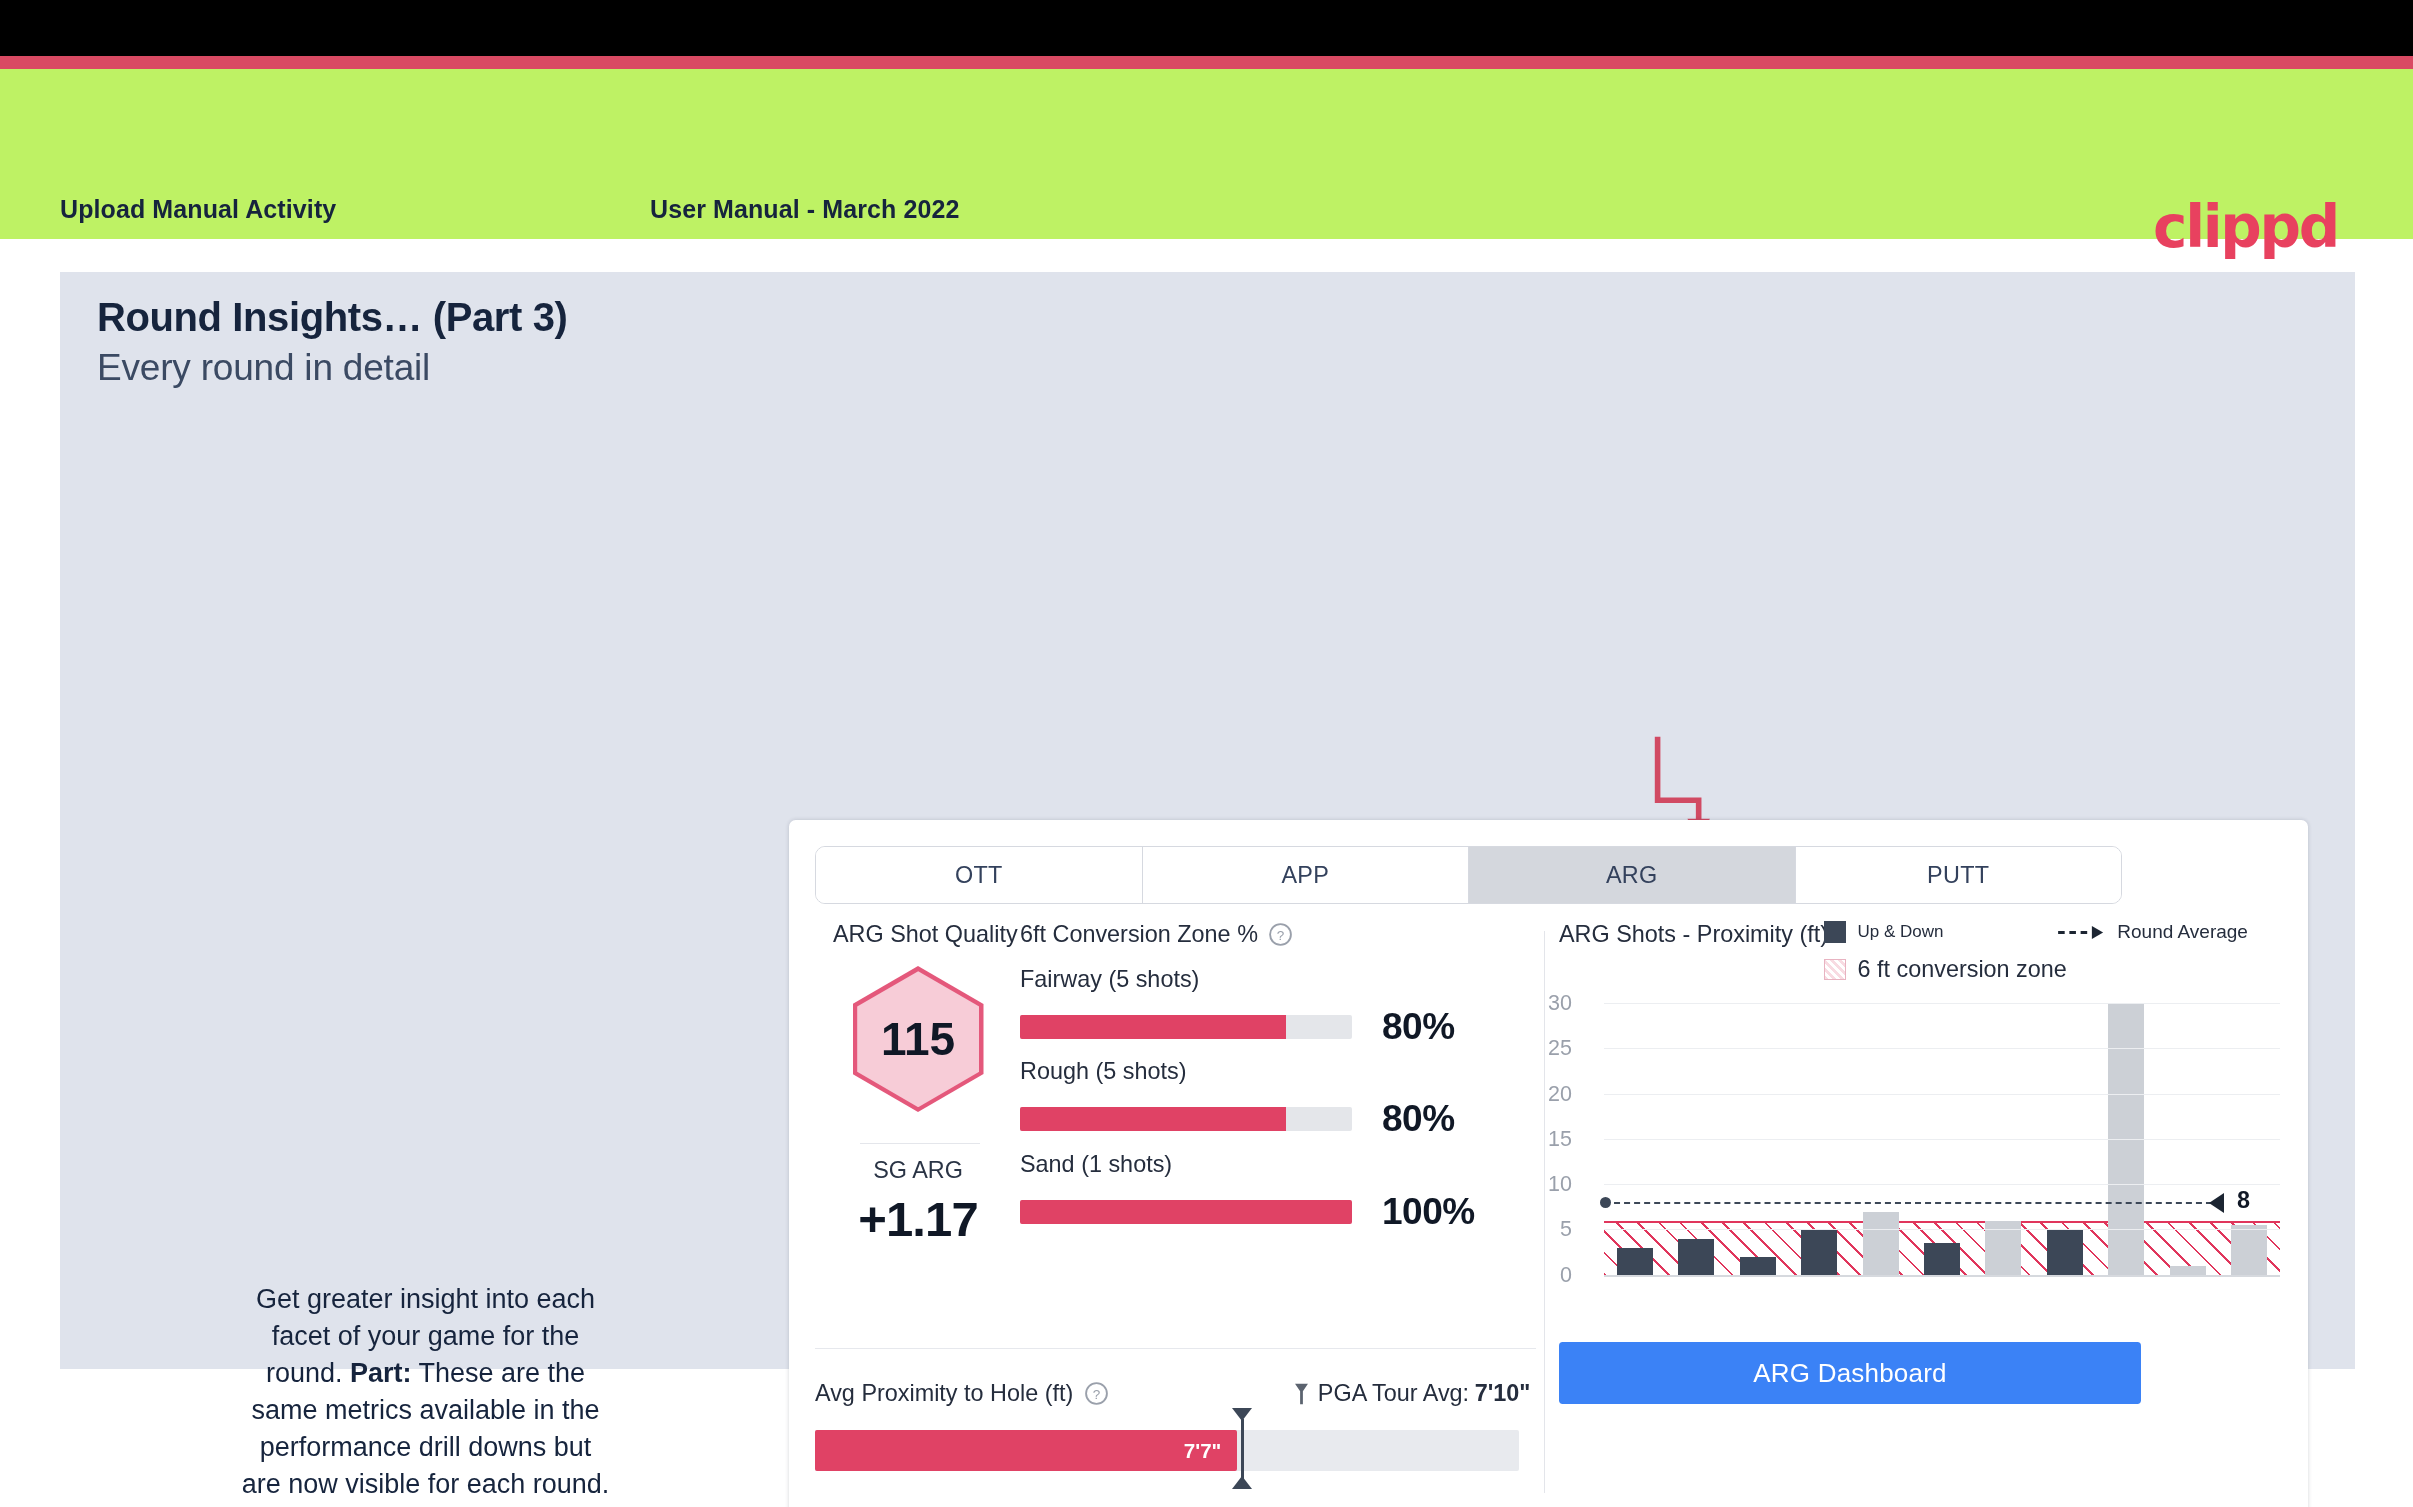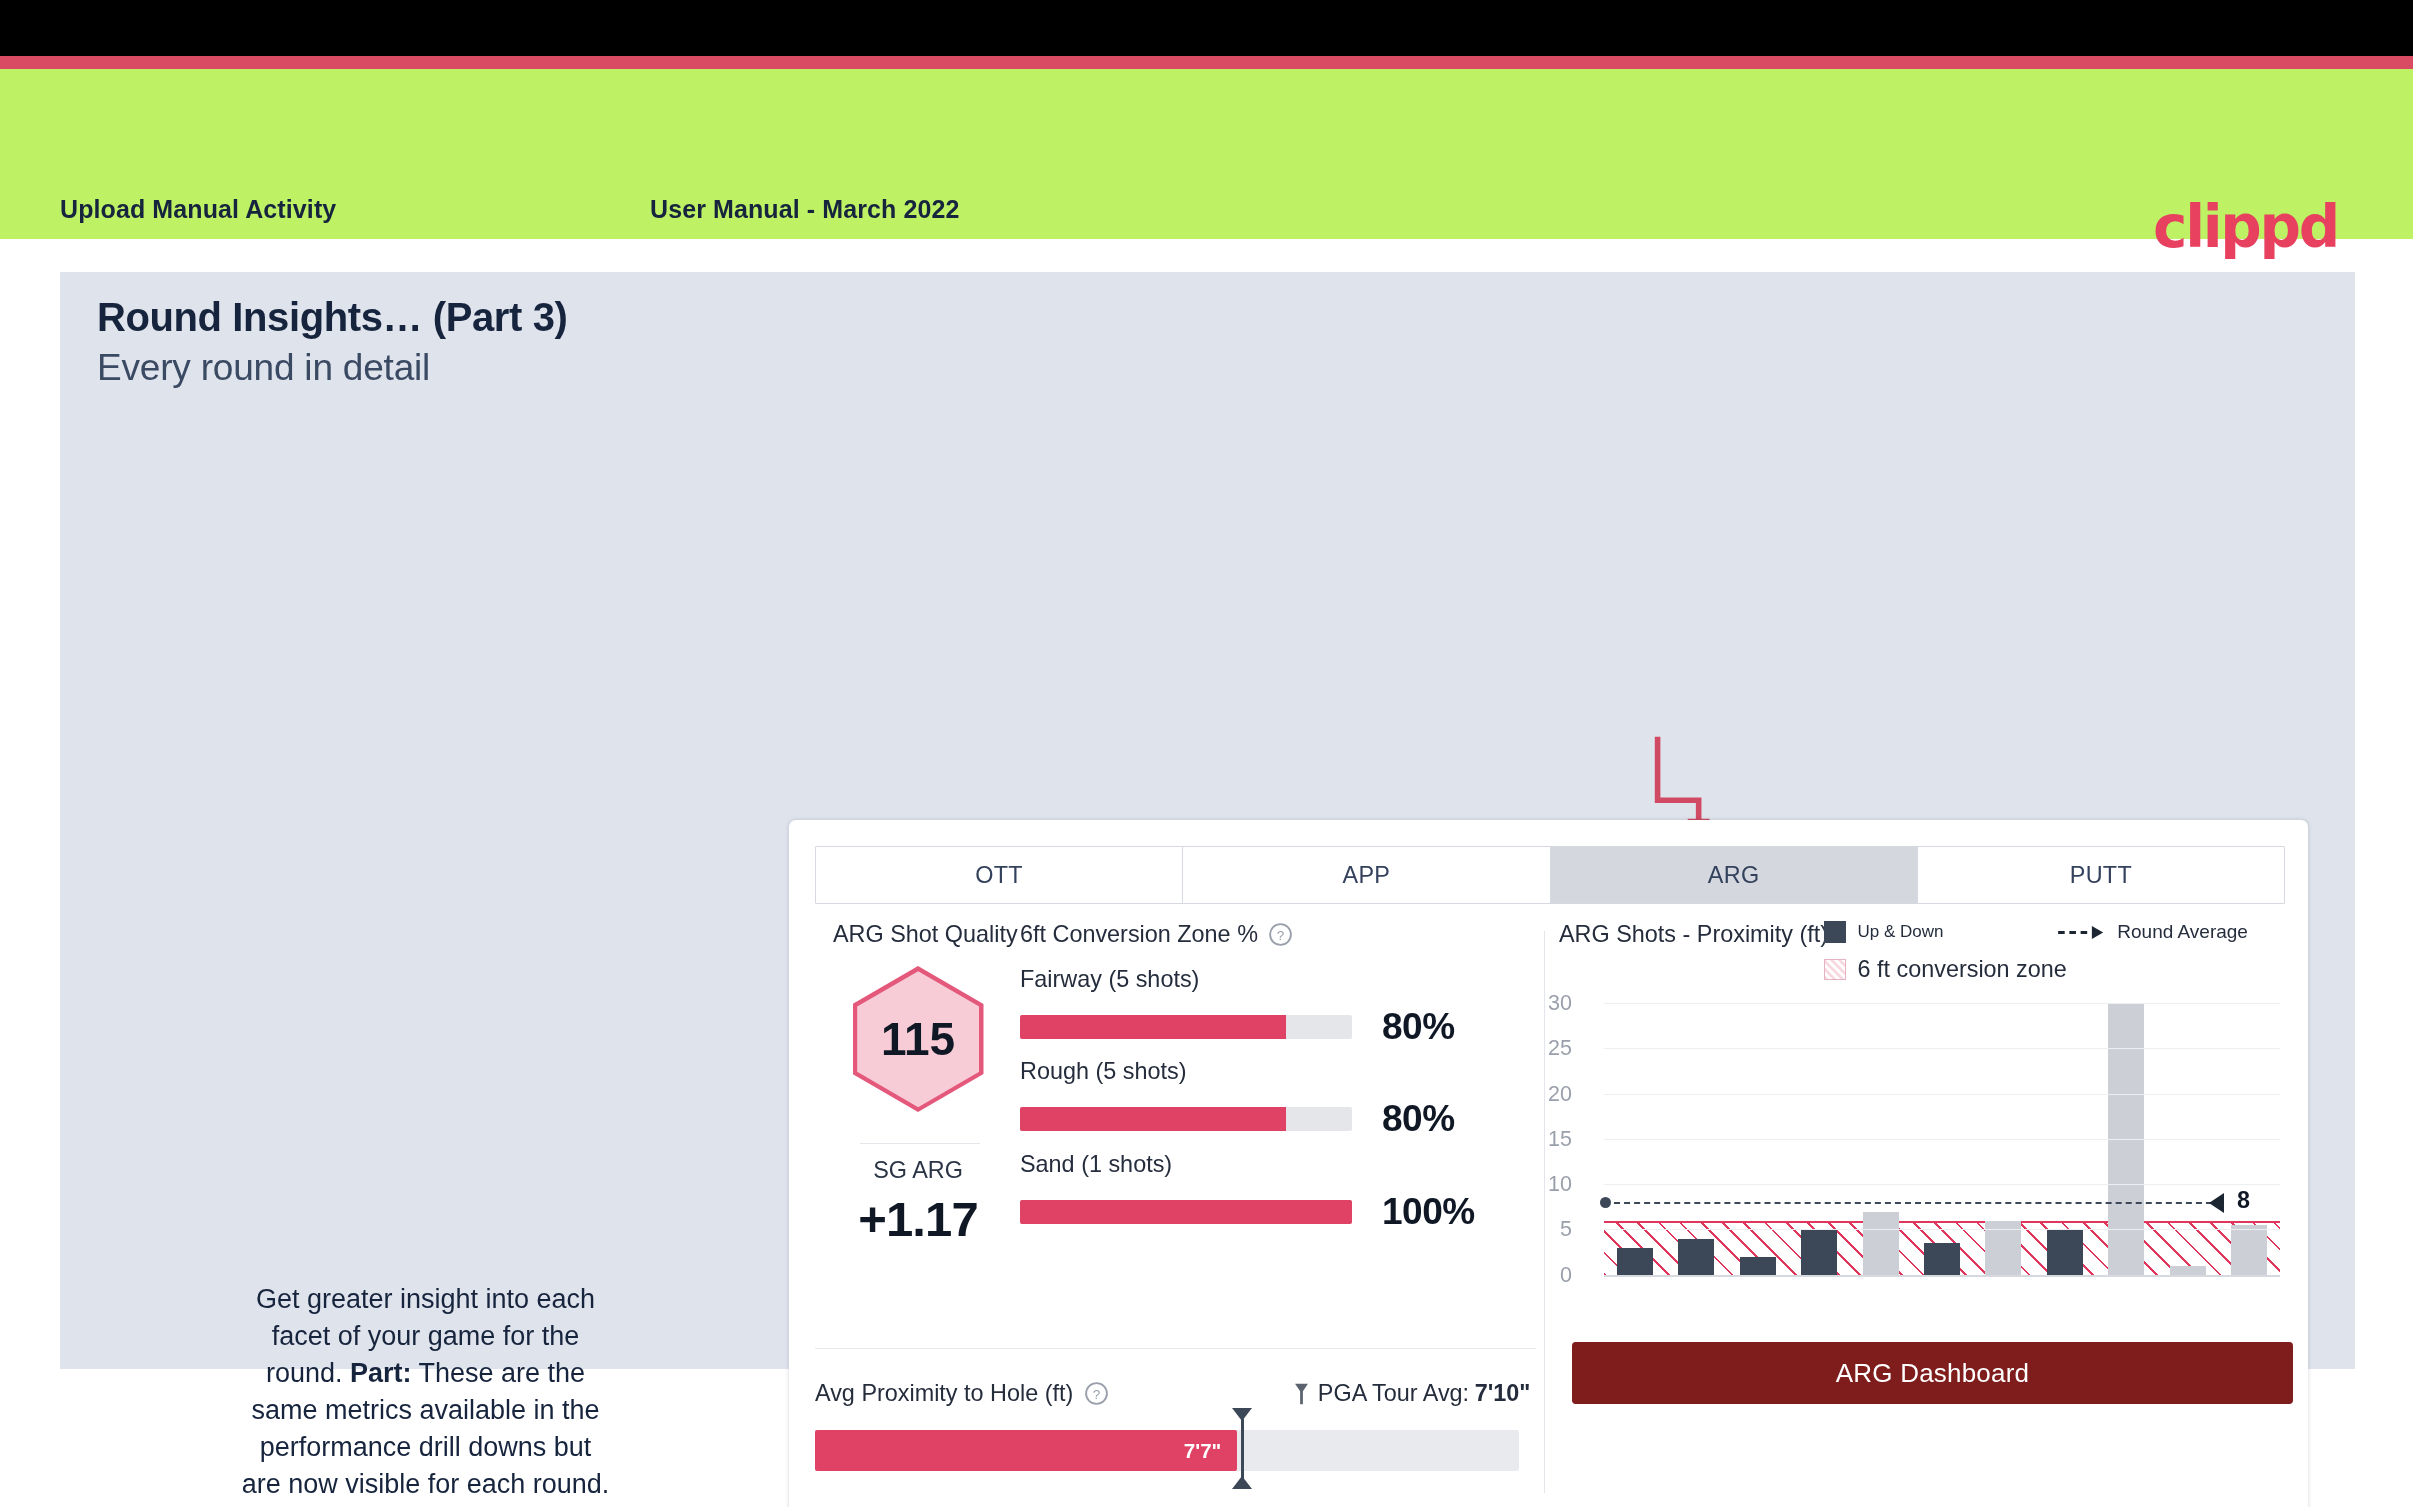--- a/index.html
+++ b/index.html
@@ -35,22 +35,22 @@
 
   .blurb { position:absolute; left:178px; top:1009px; width:375px; text-align:center;
            font-size:27px; line-height:37px; color:#16243d; }
   .blurb b { font-weight:700; }
 
   
   .card { position:absolute; left:729px; top:548px; width:1519px; height:712px;
           background:#ffffff; border-radius:6.6px; box-shadow:0 0.9px 4.7px rgba(20,30,50,.18); }
 
   
-  .tabs { position:absolute; left:26px; top:26px; width:1470px; height:58px;
-          display:flex; border:0.9px solid #d6d9e0; border-radius:1px; overflow:hidden; background:#fff;}
+  .tabs { position:absolute; left:26px; top:26px; width:1307px; height:58px;
+          display:flex; border:0.9px solid #d6d9e0; border-radius:10px; overflow:hidden; background:#fff;}
   .tab { flex:1; display:flex; align-items:center; justify-content:center;
          font-size:23.4px; color:#33415c; border-right:0.9px solid #d6d9e0; background:#ffffff;
          letter-spacing:0.3px; }
   .tab:last-child { border-right:none; }
   .tab.active { background:#d4d7dd; }
 
   
   .col-left  { position:absolute; left:26px; top:101px; width:721px; height:584px; }
   .col-right { position:absolute; left:770px; top:101px; width:721px; height:584px; }
   .col-divider { position:absolute; left:755px; top:111px; width:0.9px; height:562px; background:#e3e5ea; }
@@ -128,21 +128,21 @@
   .bar { width:36px; }
   .bar.ud   { background:#3c4757; }
   .bar.norm { background:#ccd0d6; }
   .axis-base { position:absolute; left:45px; width:676px; height:1.9px; background:#d6d9de; }
   .avg-line { position:absolute; left:45px; height:0; border-top:2.8px dashed #3c4757; }
   .avg-dot { position:absolute; width:11.2px; height:11.2px; border-radius:50%; background:#3c4757; }
   .avg-arrow { position:absolute; width:0; height:0; border-top:10.3px solid transparent;
                border-bottom:10.3px solid transparent; border-right:15px solid #1c2532; }
   .avg-val { position:absolute; font-size:23.4px; font-weight:700; color:#101826; }
 
-  .dash-btn { position:absolute; left:13px; top:421px; width:721px; height:62px; background:#7f1d1d;
+  .dash-btn { position:absolute; left:0; top:421px; width:582px; height:62px; background:#3b82f6;
               border-radius:3.7px; display:flex; align-items:center; justify-content:center;
               color:#ffffff; font-size:26px; letter-spacing:0.2px; }
 </style>
 </head>
 <body>
 
 <div class="slide">
 
   <div class="topbar-black"></div>
   <div class="topbar-red"></div>

